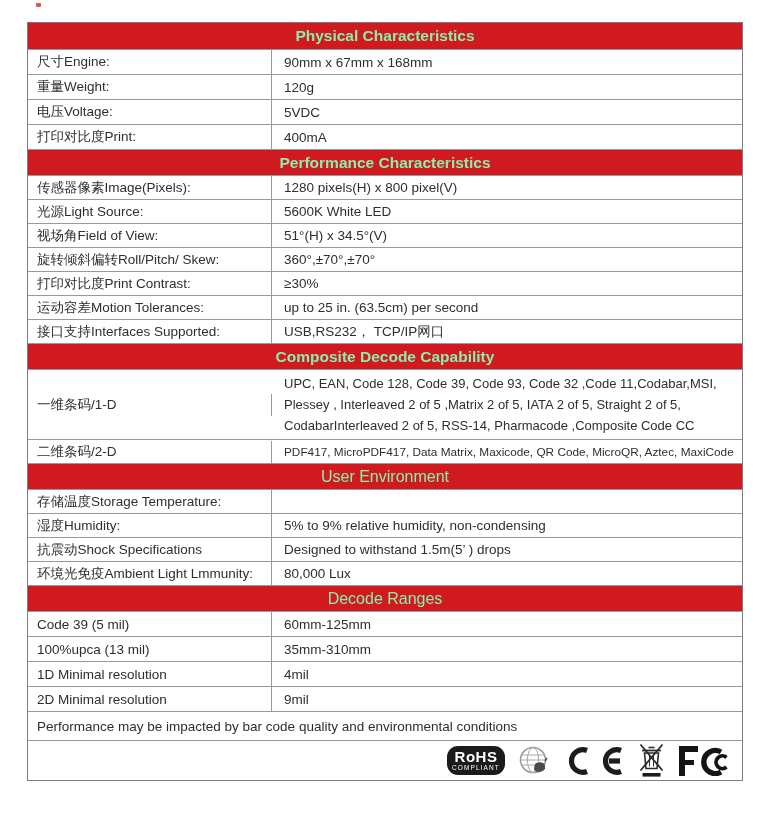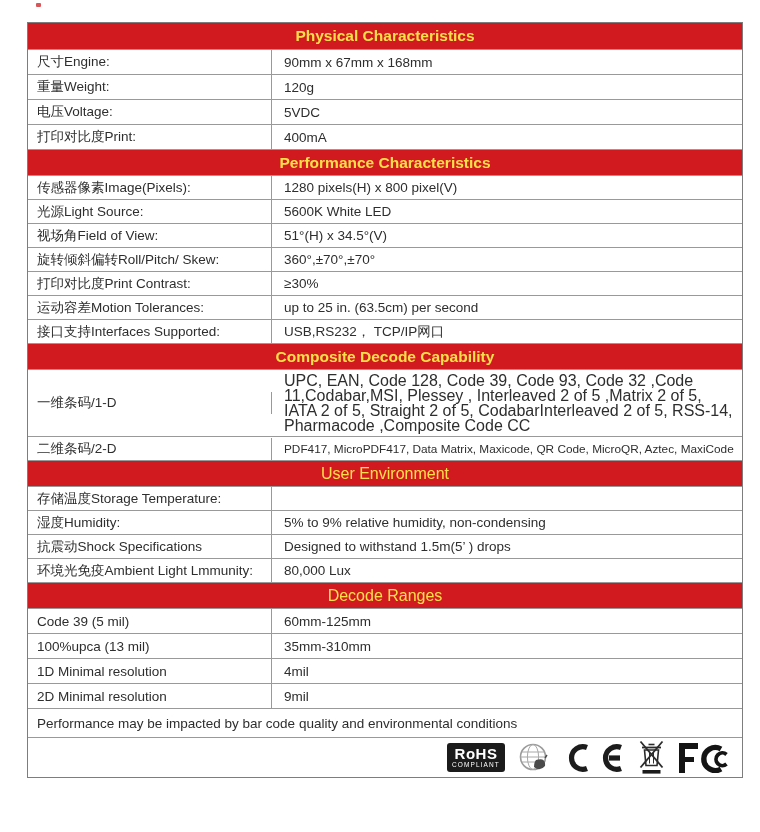--- a/index.html
+++ b/index.html
@@ -13,47 +13,47 @@
   }
   .red-speck{
     position:absolute;left:36px;top:3px;width:5px;height:4px;
     background:#d8565a;border-radius:1px;
   }
   .spec-table{
     position:absolute;left:27px;top:22px;width:716px;
     border:1px solid #7d7d7d;box-sizing:border-box;background:#fff;
   }
   .sec-header{
-    height:26px;background:var(--red,#d11a20);color:#fde047;
+    height:26px;background:var(--red,#d11a20);color:#86efac;
     display:flex;align-items:center;justify-content:center;
     font-size:16px;border-top:1px solid #999;box-sizing:border-box;
   }
   .sec-header.bold{font-weight:700;font-size:15.5px;}
   .sec-0 .sec-header{border-top:none;}
   .row{
     display:flex;border-top:1px solid #999;box-sizing:border-box;
     min-height:24px;font-size:13.5px;background:#fff;
   }
   .sec-0 .row,.sec-4 .row{min-height:25px;justify-content:flex-end;}
   .cell{display:flex;align-items:center;box-sizing:border-box;}
   .label{width:244px;border-right:1px solid #999;padding:2px 6px 2px 9px;}
   .value{flex:1;padding:2px 6px 2px 12px;}
-  .row.multiline .value{font-size:16px;line-height:15px;padding-top:3px;padding-bottom:3px;display:block;}
+  .row.multiline .value{font-size:13px;line-height:21px;padding-top:3px;padding-bottom:3px;display:block;}
   .row.multiline{align-items:center;}
   .row.small-value .value{font-size:11.8px;line-height:16px;}
   .note-row{
     border-top:1px solid #999;min-height:29px;display:flex;align-items:center;
     padding:2px 6px 2px 9px;font-size:13.5px;box-sizing:border-box;
   }
   .logo-row{
     border-top:1px solid #999;height:40px;display:flex;align-items:center;
     justify-content:flex-end;gap:13px;padding-right:11px;box-sizing:border-box;
   }
   .rohs-badge{
-    width:58px;height:29px;background:#1b1b1b;border-radius:3px;
+    width:58px;height:29px;background:#1b1b1b;border-radius:11px;
     display:flex;flex-direction:column;align-items:center;justify-content:center;
     color:#fff;line-height:1;
   }
   .rohs-badge .rohs-main{font-size:15px;font-weight:700;letter-spacing:.5px;}
   .rohs-badge .rohs-sub{font-size:6.5px;letter-spacing:1.1px;margin-top:1px;}
   .logo-svg{display:block;}
 </style>
 </head>
 <body>
 

